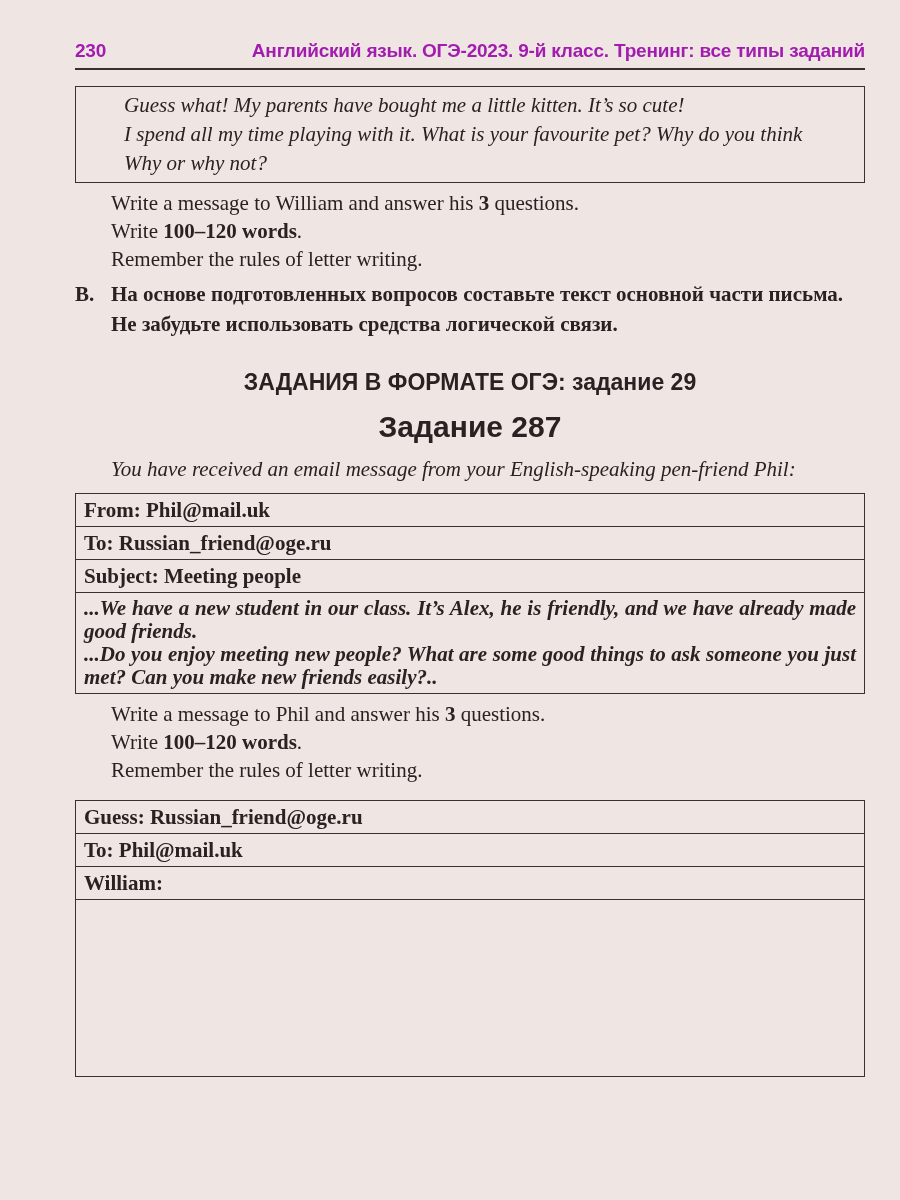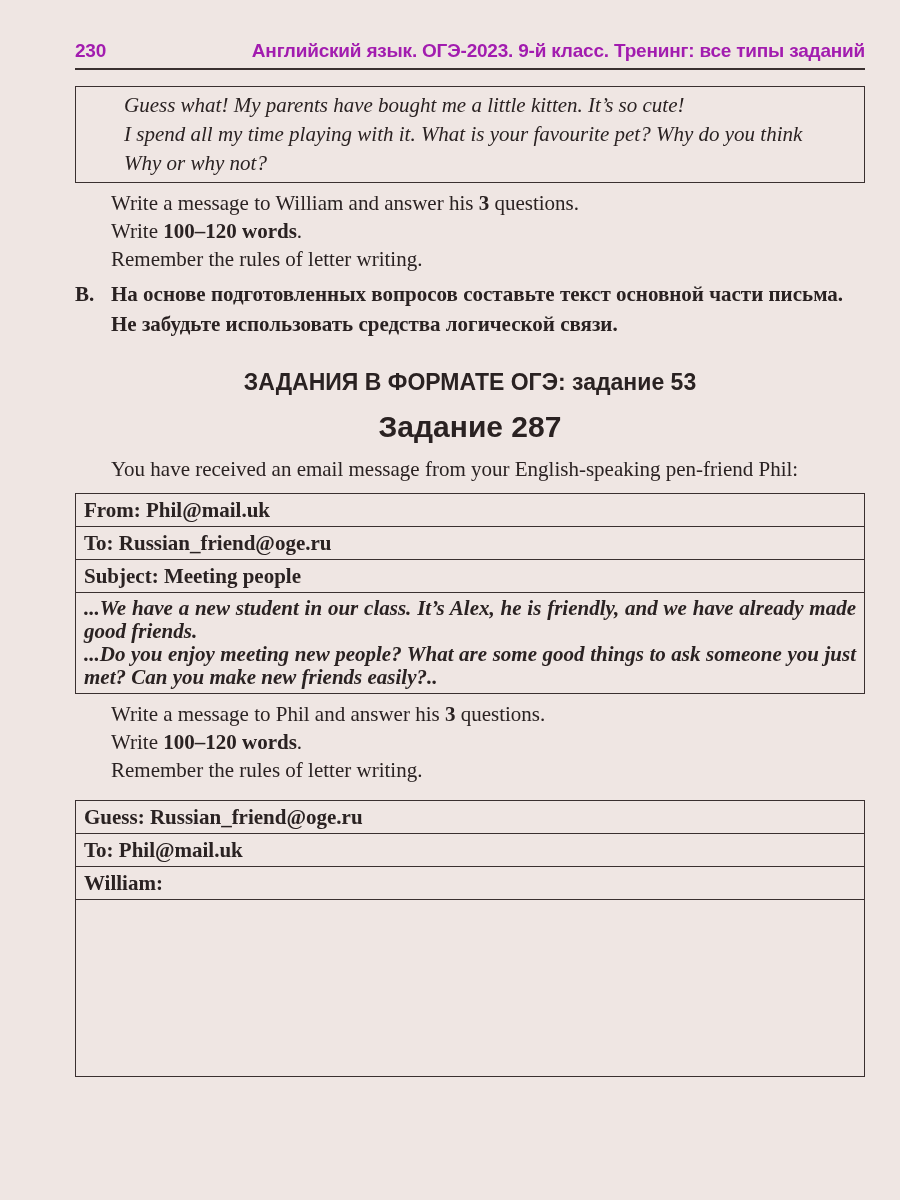--- a/index.html
+++ b/index.html
@@ -41,21 +41,21 @@
     .task-b .letter { width: 36px; flex: none; }
     .section-title {
       font-family: "Liberation Sans", sans-serif; font-weight: bold;
       text-align: center; font-size: 23px; margin-top: 30px;
     }
     .task-title {
       font-family: "Liberation Sans", sans-serif; font-weight: bold;
       text-align: center; font-size: 30px; margin-top: 14px;
     }
     .intro {
-      font-size: 21px; line-height: 31px; text-align: justify; text-indent: 36px; margin-top: 10px;
+      font-size: 21px; line-height: 31px; text-align: justify; text-indent: 36px; margin-top: 10px; font-style: italic;
     }
     .email-table { border: 1.5px solid #3a3030; margin-top: 8px; }
     .email-row {
       font-weight: bold; font-size: 21px; line-height: 32px;
       padding: 0 8px; border-bottom: 1.5px solid #3a3030;
     }
     .email-body {
       font-style: italic; font-size: 21px; line-height: 23px; padding: 4px 8px; text-align: justify; font-weight: bold;
     }
     .reply-body { height: 168px; }
@@ -82,21 +82,21 @@
     <div><span>Write a message to William and answer his </span><b>3</b><span> questions.</span></div>
     <div><span>Write </span><b>100–120 words</b><span>.</span></div>
     <div>Remember the rules of letter writing.</div>
   </div>
 
   <div class="task-b">
     <span class="letter">B.</span>
     <span>На основе подготовленных вопросов составьте текст основной части письма. Не забудьте использовать средства логической связи.</span>
   </div>
 
-  <div class="section-title">ЗАДАНИЯ В ФОРМАТЕ ОГЭ: задание 53</div>
+  <div class="section-title">ЗАДАНИЯ В ФОРМАТЕ ОГЭ: задание 29</div>
   <div class="task-title">Задание 287</div>
   <div class="intro">You have received an email message from your English-speaking pen-friend Phil:</div>
 
   <div class="email-table">
     <div class="email-row">From: Phil@mail.uk</div>
     <div class="email-row">To: Russian_friend@oge.ru</div>
     <div class="email-row">Subject: Meeting people</div>
     <div class="email-body">
       <div>...We have a new student in our class. It’s Alex, he is friendly, and we have already made good friends.</div>
       <div>...Do you enjoy meeting new people? What are some good things to ask someone you just met? Can you make new friends easily?..</div>

